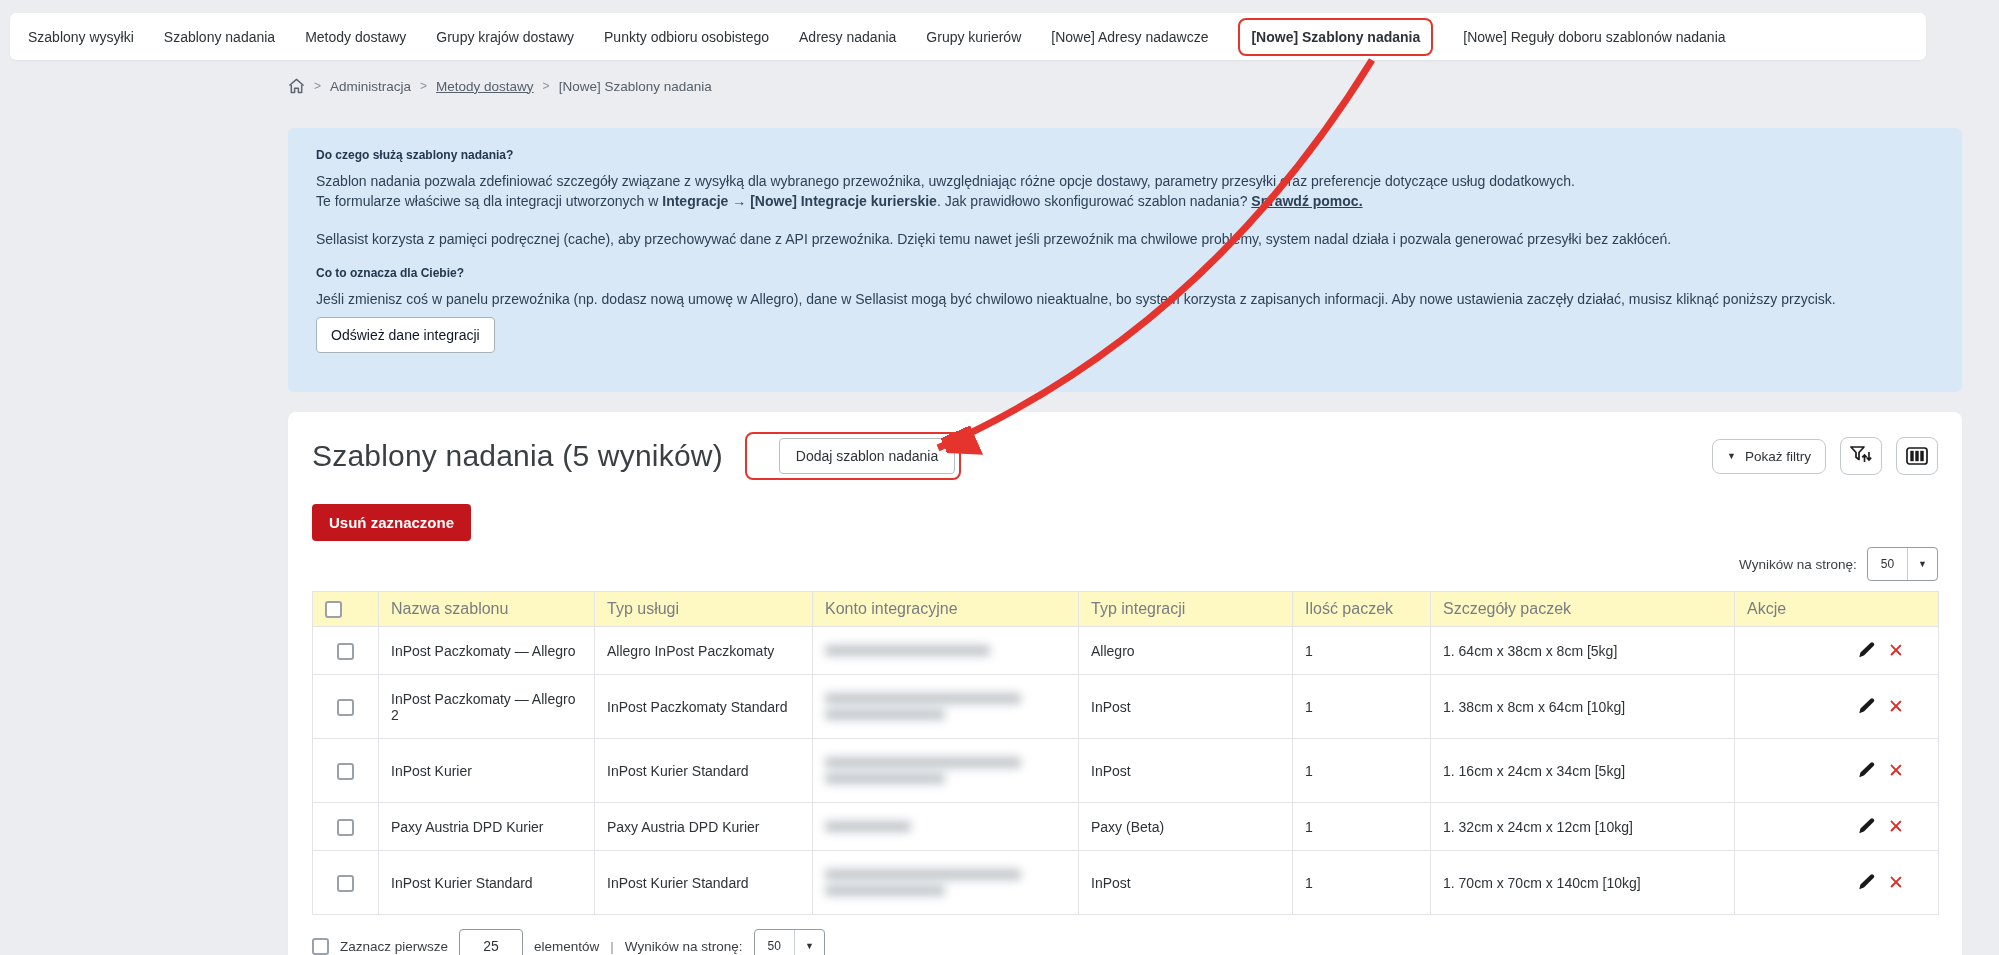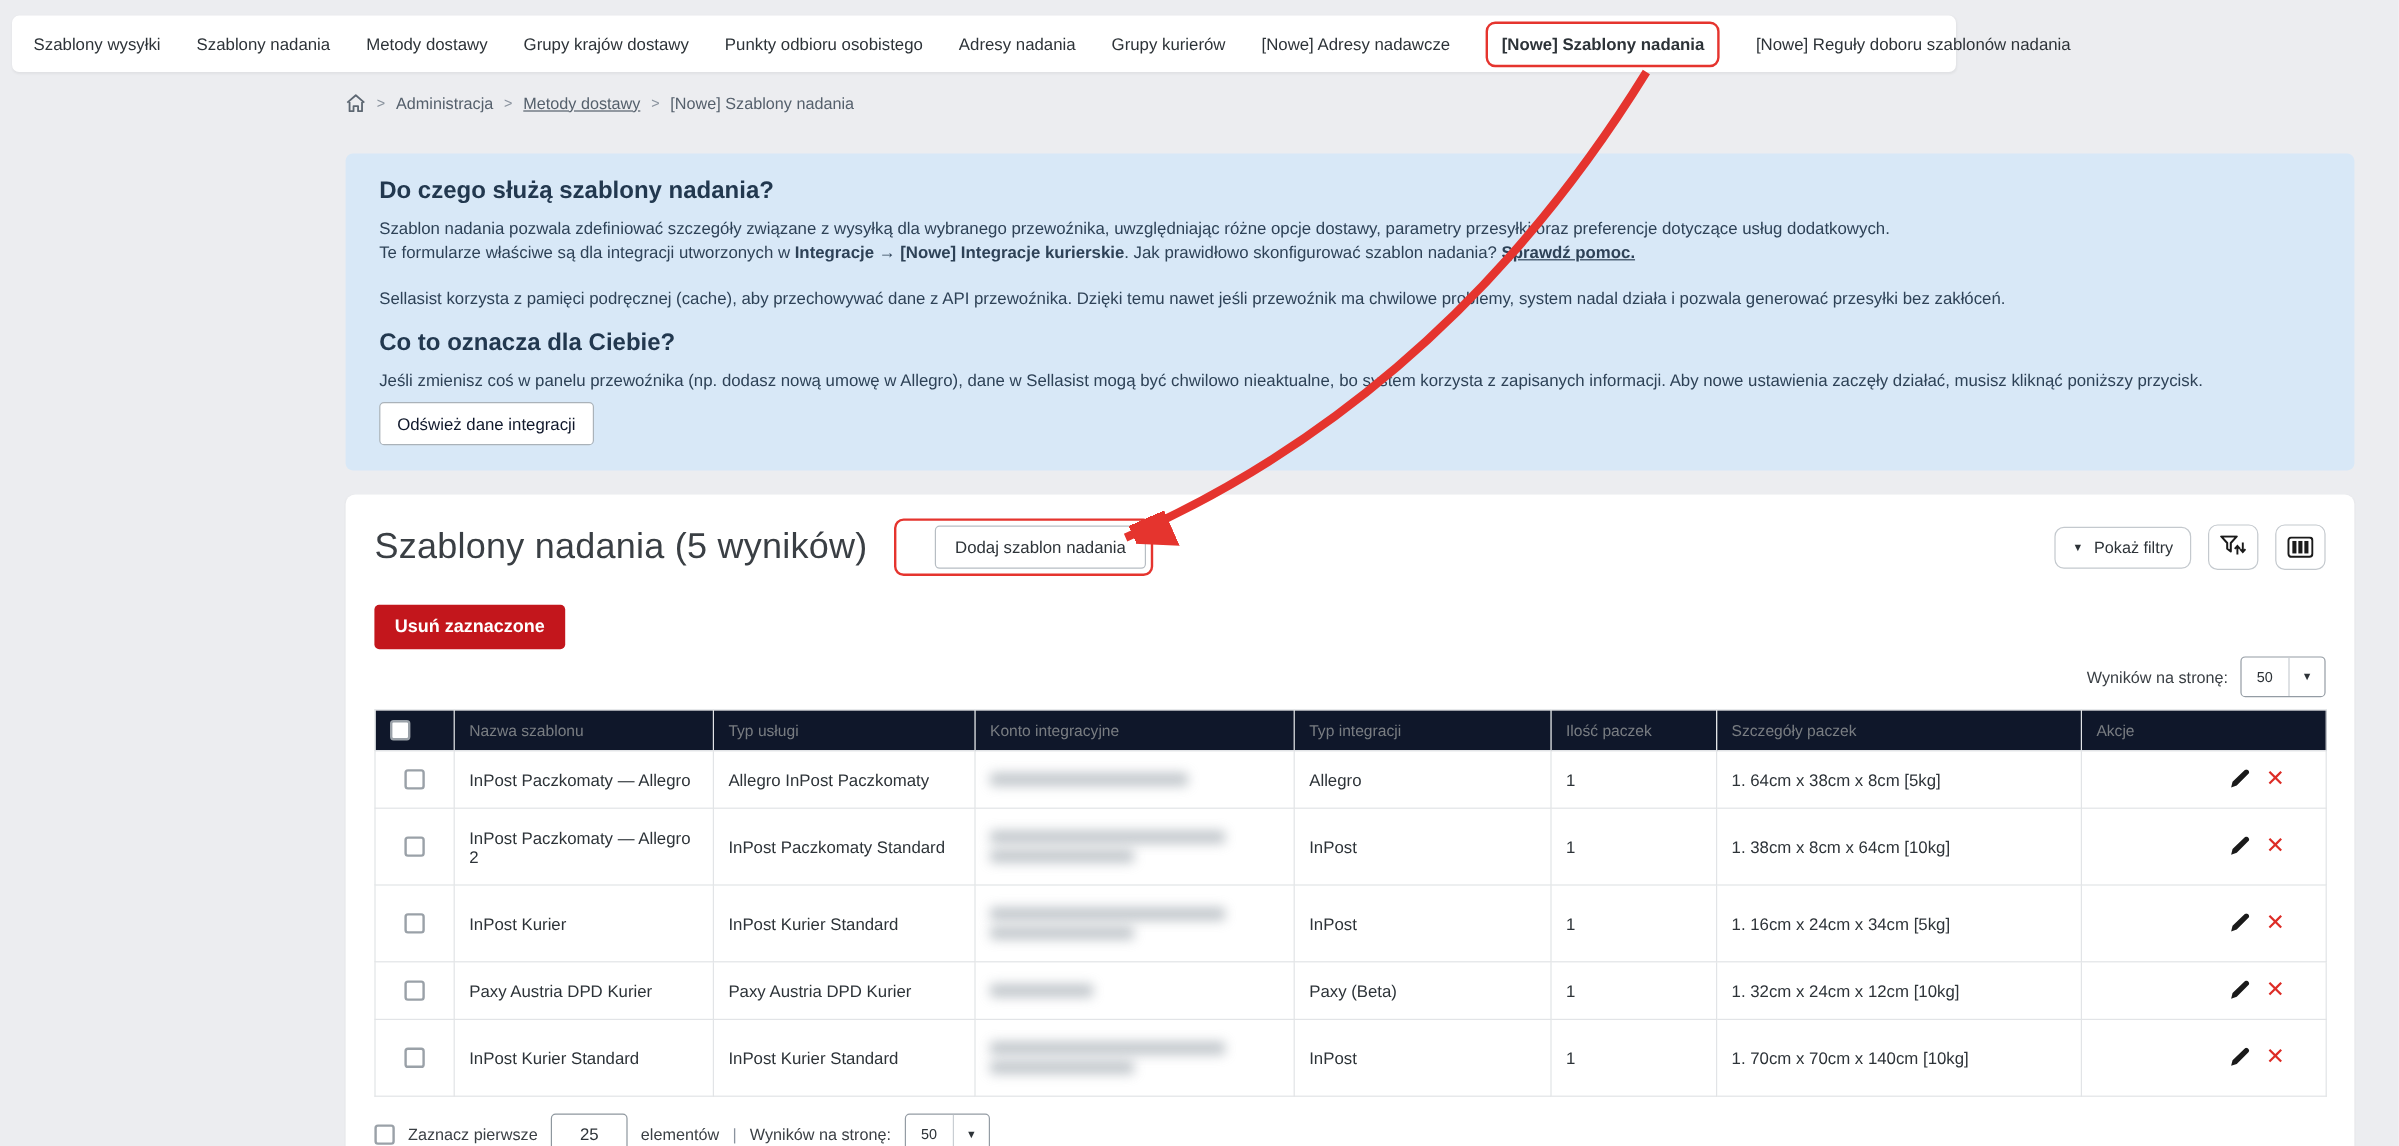--- a/index.html
+++ b/index.html
@@ -6,21 +6,21 @@
   html,body { margin:0; padding:0; }
   body {
     width:1999px; height:955px; position:relative; overflow:hidden;
     background:#ecedf0;
     font-family:"Liberation Sans","DejaVu Sans",sans-serif;
     color:#323639;
   }
 
   
   .navbar {
-    position:absolute; left:10px; top:13px; width:1620px; height:47px;
+    position:absolute; left:10px; top:13px; width:1916px; height:47px;
     background:#fff; border-radius:6px; box-shadow:0 1px 2px rgba(0,0,0,.05);
     display:flex; align-items:center; gap:30px; padding:0 18px;
   }
   .tab { font-size:14px; color:#2d3338; white-space:nowrap; cursor:pointer; }
   .tab.hl {
     border:2px solid #e5342e; border-radius:8px; padding:9px 11px;
     font-weight:700;
   }
 
   
@@ -32,21 +32,21 @@
   .breadcrumb .sep { color:#8a939e; font-size:12px; }
   .breadcrumb .link { text-decoration:underline; cursor:pointer; }
   .crumb-home svg { display:block; }
 
   
   .infobox {
     position:absolute; left:288px; top:128px; width:1674px; height:264px;
     background:#d8e8f7; border-radius:6px; padding:20px 28px;
     color:#2e4257;
   }
-  .infobox h3 { margin:0 0 9px 0; font-size:20px; font-weight:700; color:#22384f; }
+  .infobox h3 { margin:0 0 9px 0; font-size:12px; font-weight:700; color:#22384f; }
   .infobox p  { margin:0; font-size:14px; line-height:1.45; }
   .infobox .sect { margin-bottom:17px; }
   .b { font-weight:700; }
   .help-link { font-weight:700; text-decoration:underline; cursor:pointer; }
   .refresh-btn {
     margin-top:8px; background:#fff; border:1px solid #aab2b9; border-radius:4px;
     padding:9px 14px; font-size:14px; color:#0f172a; cursor:pointer;
     font-family:inherit;
   }
 
@@ -94,21 +94,21 @@
   .select .val { padding:0 13px; font-size:12px; color:#2d3338; }
   .select .vsep { width:1px; align-self:stretch; background:#c9ced3; }
   .select .caret { padding:0 10px; font-size:9px; color:#2d3338; }
 
   
   table.grid {
     width:1626px; margin-top:10px; border-collapse:collapse; table-layout:fixed;
   }
   .grid th, .grid td { border:1px solid #e2e4e7; }
   .grid th {
-    background:#0f172a; color:#797d82; font-weight:400; font-size:13px;
+    background:#fef9c3; color:#797d82; font-weight:400; font-size:16px;
     text-align:left; padding:8px 12px; height:32px;
   }
   .grid td { padding:13px 12px; font-size:14px; color:#2d3338; background:#fff; vertical-align:middle; }
   .cb-cell { text-align:center; }
   .checkbox {
     width:17px; height:17px; border:2px solid #9aa1a8; border-radius:3px;
     display:inline-block; background:#fff; cursor:pointer; vertical-align:middle;
   }
   .blur-line { height:11px; border-radius:3px; background:#97a0a8; filter:blur(5px); opacity:.6; margin:5px 0; }
   .actions-cell .wrap { display:flex; align-items:center; justify-content:flex-end; gap:13px; padding-right:22px; }

